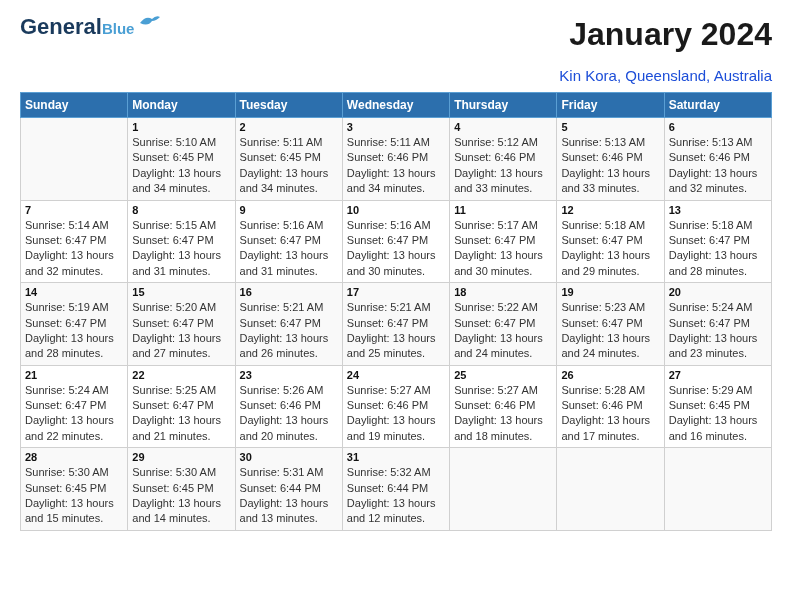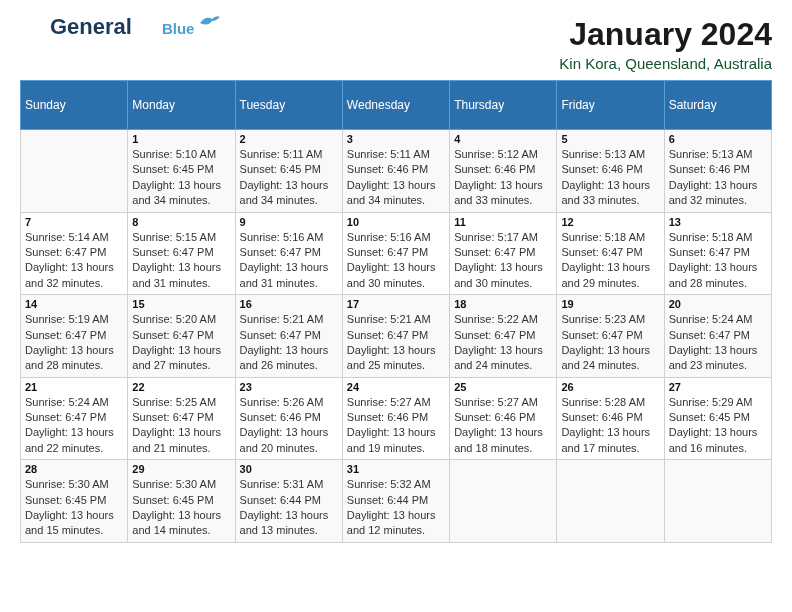--- a/index.html
+++ b/index.html
@@ -28,46 +28,45 @@
       align-items: flex-start;
     }
     .logo-text {
       font-size: 20px;
       font-weight: bold;
       color: #1a3a5c;
       line-height: 1;
     }
     .logo-text span {
       color: #4a9fd4;
-      margin-left: 30px;
     }
     .title-area {
       text-align: right;
     }
     .cal-title {
       font-size: 32px;
       font-weight: bold;
       color: #1a1a1a;
     }
     .cal-subtitle {
       font-size: 15px;
-      color: #14532d;
-      margin-top: 2px;
+      color: #1d4ed8;
+      margin-top: 14px;
     }
     table {
       width: 100%;
       border-collapse: collapse;
       table-layout: fixed;
     }
     thead tr th {
       background: #2c6fad;
       color: #fff;
       font-size: 12px;
-      font-weight: normal;
-      padding: 17px 4px;
+      font-weight: bold;
+      padding: 5px 4px;
       text-align: left;
       border: 1px solid #5a9fd4;
     }
     tbody tr td {
       border: 1px solid #d0d0d0;
       vertical-align: top;
       padding: 3px 4px;
       font-size: 9.5px;
       color: #222;
       height: 78px;

